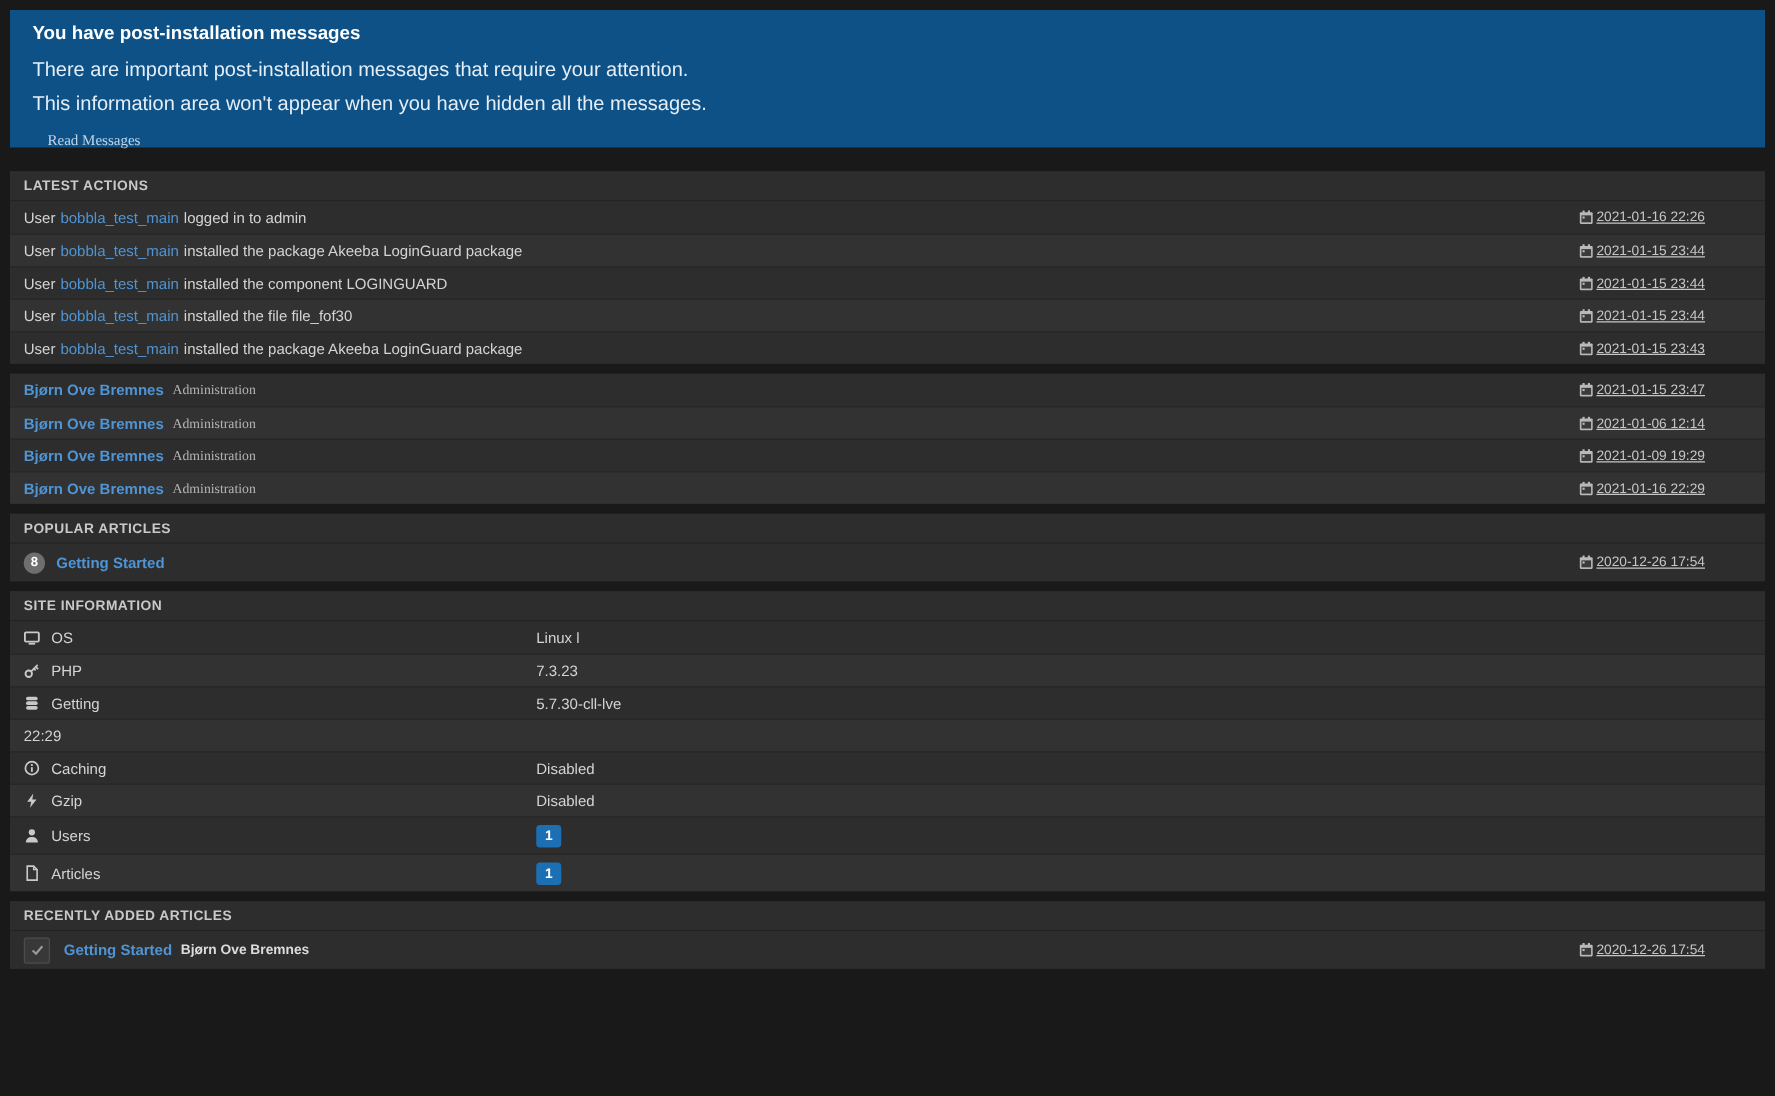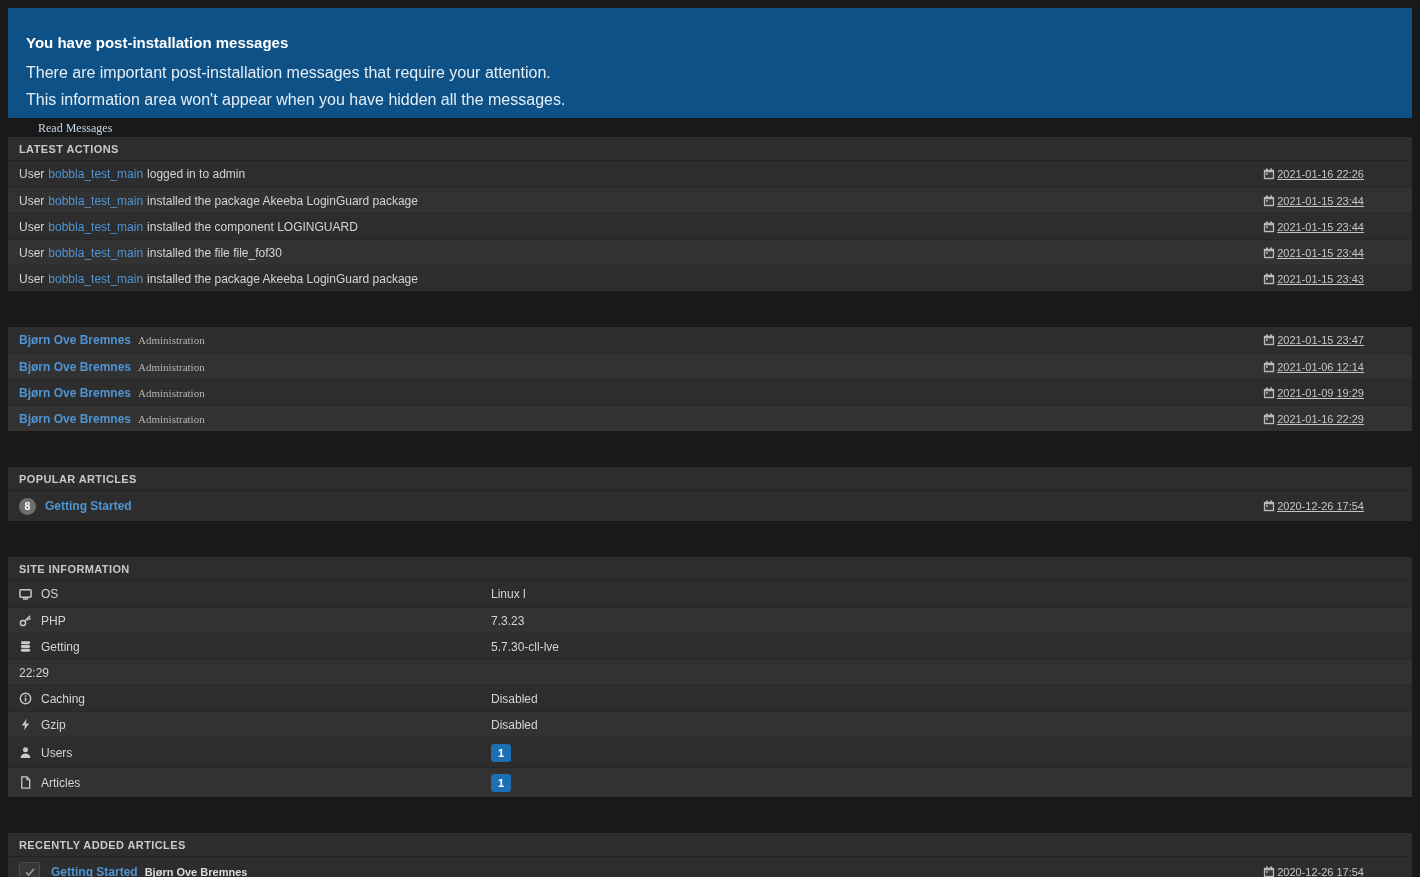--- a/index.html
+++ b/index.html
@@ -6,30 +6,30 @@
   html, body { margin: 0; padding: 0; }
   body {
     width: 1420px; height: 877px;
     background: #191919;
     font-family: "Liberation Sans", "DejaVu Sans", sans-serif;
     overflow: hidden;
   }
   .page { padding: 8px; }
 
   
-  .banner { background: #0e5187; padding: 24px 10px 14px; margin-bottom: 19px; height: 110px; }
+  .banner { background: #0e5187; padding: 8px 10px 14px; margin-bottom: 19px; height: 110px; }
   .banner h2 { color: #ffffff; font-size: 15px; font-weight: bold; margin: 2px 0 13px 8px; }
   .banner p { color: #e4eef7; font-size: 16px; margin: 0 0 9px 8px; }
   .banner .read-messages {
     display: inline-block; margin: 3px 0 0 20px;
     color: #c3d6e6; font-size: 12px; text-decoration: none; cursor: pointer; font-family: Liberation Serif, serif;
   }
 
   
-  .panel { background: #2b2b2b; margin-bottom: 36px; }
+  .panel { background: #2b2b2b; margin-bottom: 8px; }
   .panel > header {
     height: 24px; line-height: 24px; padding: 0 11px;
     font-size: 11px; font-weight: bold; color: #c9c9c9;
     letter-spacing: 0.4px; background: #2d2d2d;
     border-bottom: 1px solid #232323;
   }
   .row {
     display: flex; align-items: center;
     min-height: 26px; padding: 1px 11px;
     font-size: 12px; color: #d4d4d4;
@@ -55,21 +55,21 @@
 
   
   .hits-badge {
     background: #6e6e6e; color: #ffffff;
     border-radius: 9px; min-width: 17px; height: 17px; line-height: 17px;
     text-align: center; font-size: 10.5px; font-weight: bold;
     display: inline-block; margin-right: 9px; padding: 0 2px;
   }
 
   
-  .si-left { width: 472px; display: flex; gap: 9px; }
+  .si-left { width: 410px; display: flex; gap: 9px; }
   .si-value { color: #d4d4d4; }
   .count-badge {
     display: inline-block; background: #1d6fb4; color: #ffffff;
     border-radius: 3px; padding: 3px 7px;
     font-size: 11px; font-weight: bold;
   }
 
   
   .check-btn {
     width: 21px; height: 21px; margin-right: 11px;

